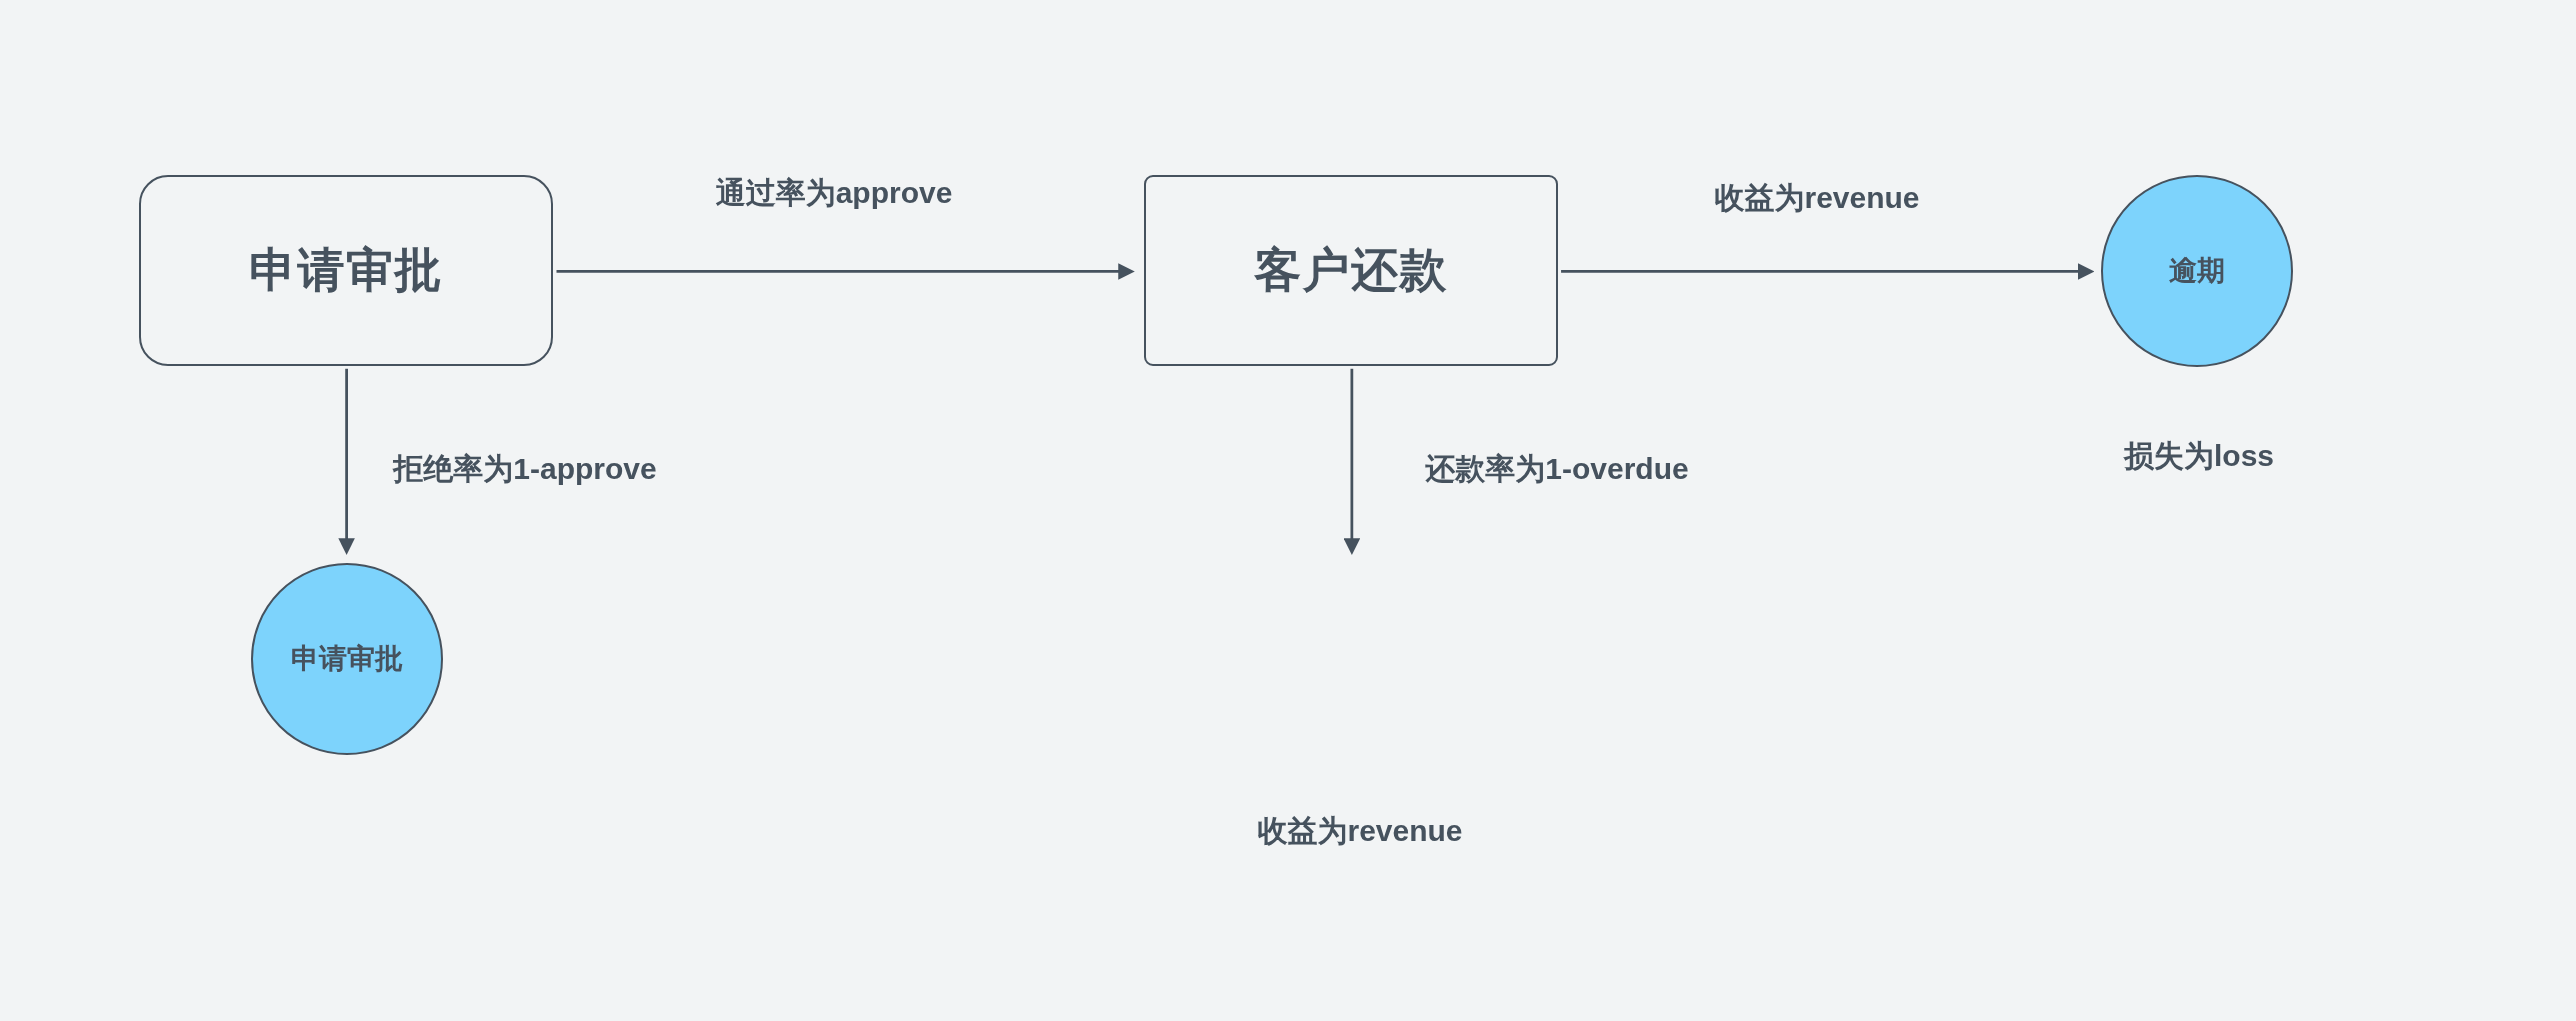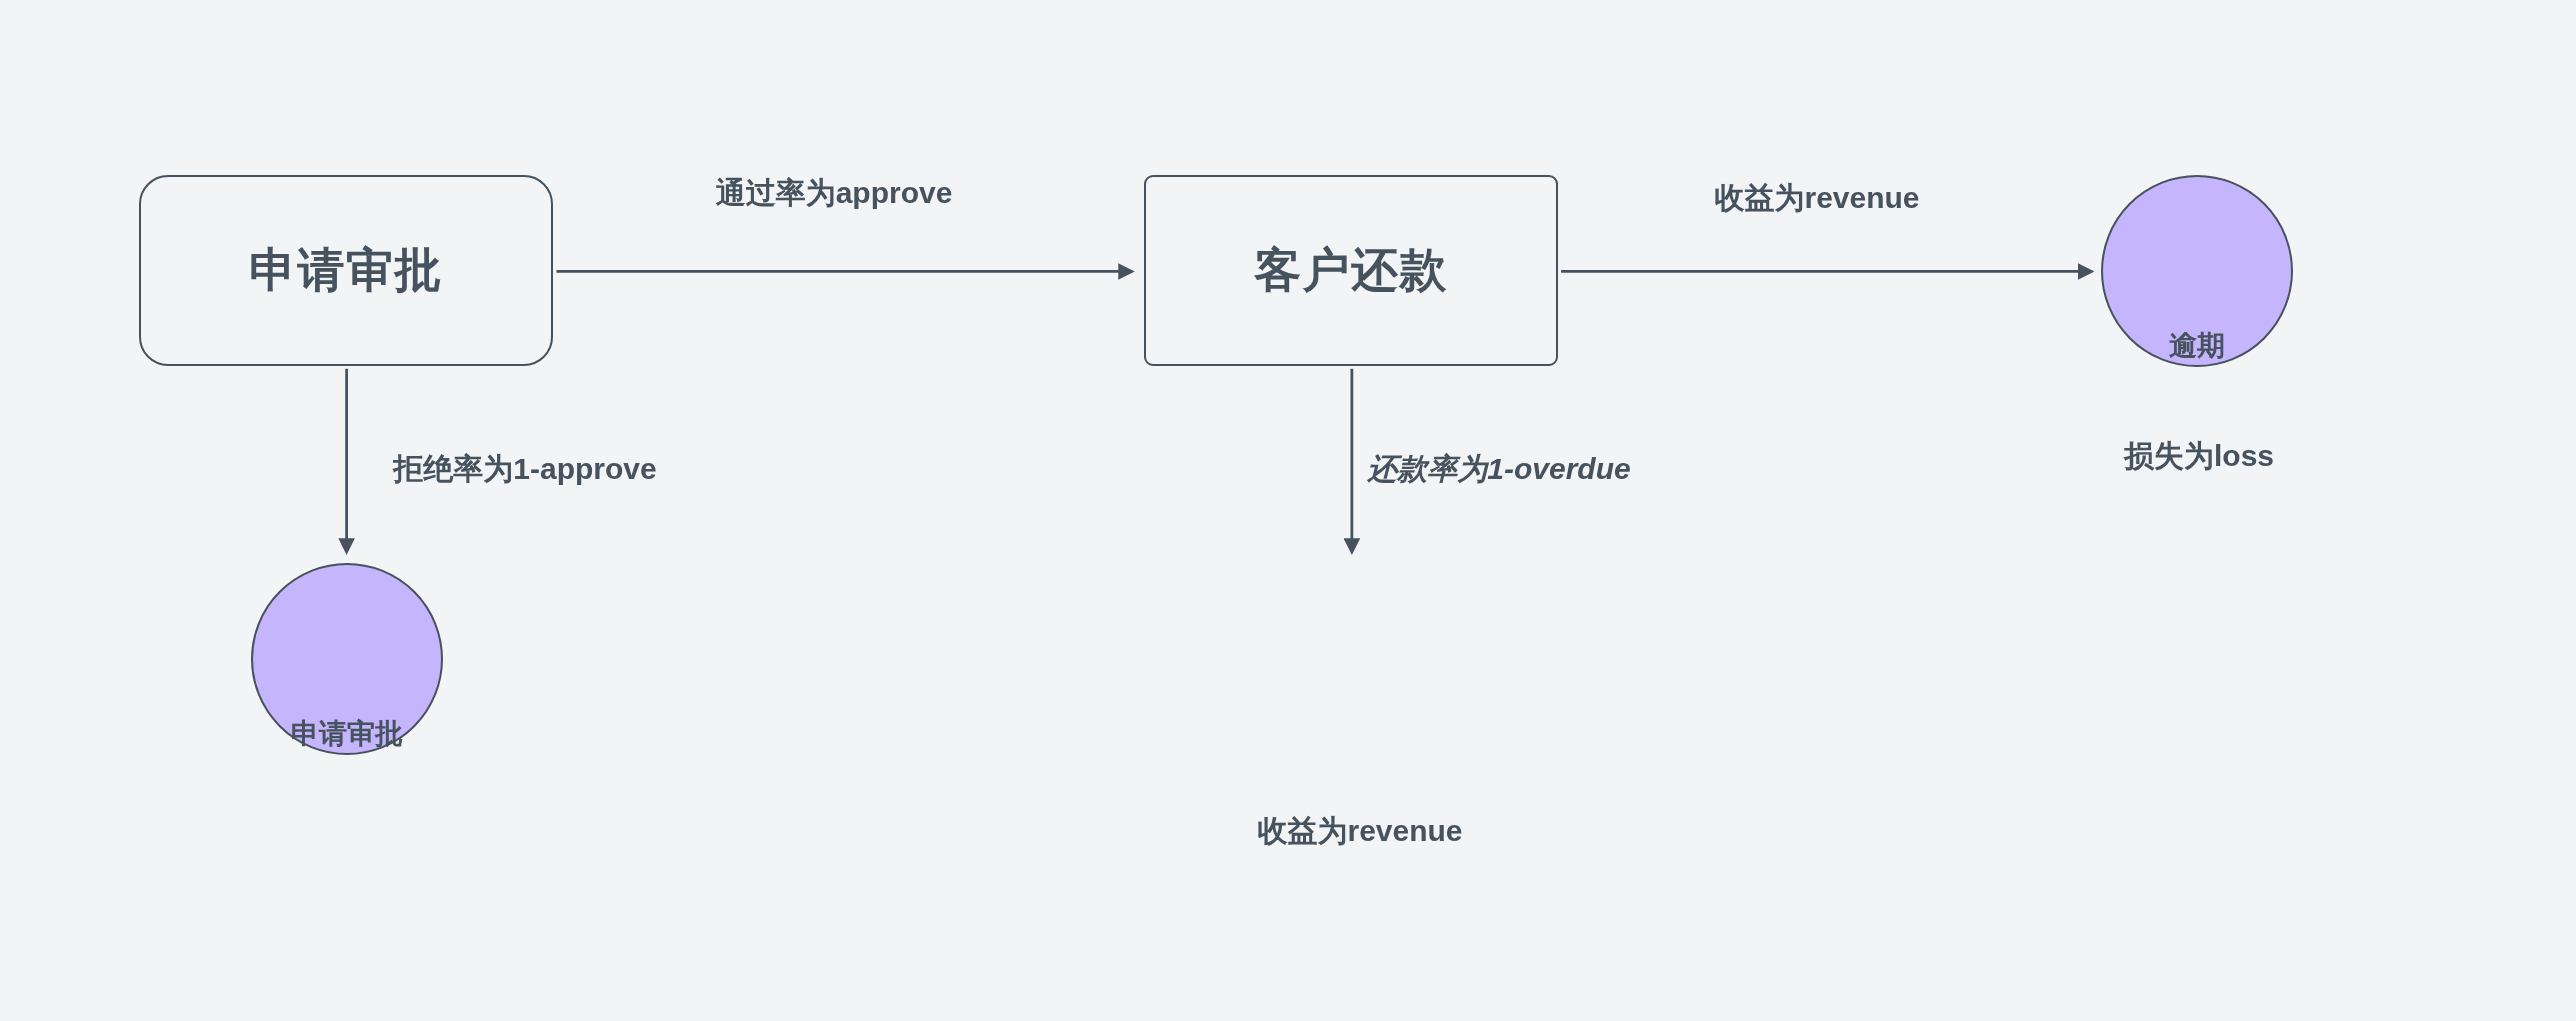--- a/index.html
+++ b/index.html
@@ -33,23 +33,23 @@
     font-weight: bold;
     letter-spacing: 1.4px;
   }
   .node-circle {
     position: absolute;
     box-sizing: border-box;
     width: 192px;
     height: 192px;
     border: 2.8px solid #46525e;
     border-radius: 50%;
-    background: #c4b5fd;
+    background: #7dd3fc;
     display: flex;
-    align-items: flex-end;
+    align-items: center;
     justify-content: center;
   }
   .node-circle .node-label {
     font-size: 28px;
     font-weight: bold;
   }
   .edge-label {
     position: absolute;
     transform: translate(-50%, -50%);
     font-size: 30px;
@@ -58,21 +58,21 @@
   }
   #box-approval   { left: 139px;  top: 175px; }
   #box-repayment  { left: 1144px; top: 175px; border-radius: 9px; }
   #circle-overdue { left: 2101px; top: 175px; }
   #circle-reject  { left: 251px;  top: 563px; }
   #circle-repay   { left: 1256px; top: 563px; }
 
   #label-approve-rate { left: 834px; top: 193px; }
   #label-overdue-rate { left: 1817px; top: 198px; }
   #label-reject-rate  { left: 525px;  top: 469px; }
-  #label-repay-rate   { left: 1499px; top: 469px; font-style: italic; }
+  #label-repay-rate   { left: 1557px; top: 469px; }
   #label-loss         { left: 2199px; top: 456px; }
   #label-revenue      { left: 1350px; top: 831px; padding-left: 20px; }
 
   #edges {
     position: absolute;
     left: 0;
     top: 0;
     pointer-events: none;
   }
 </style>

